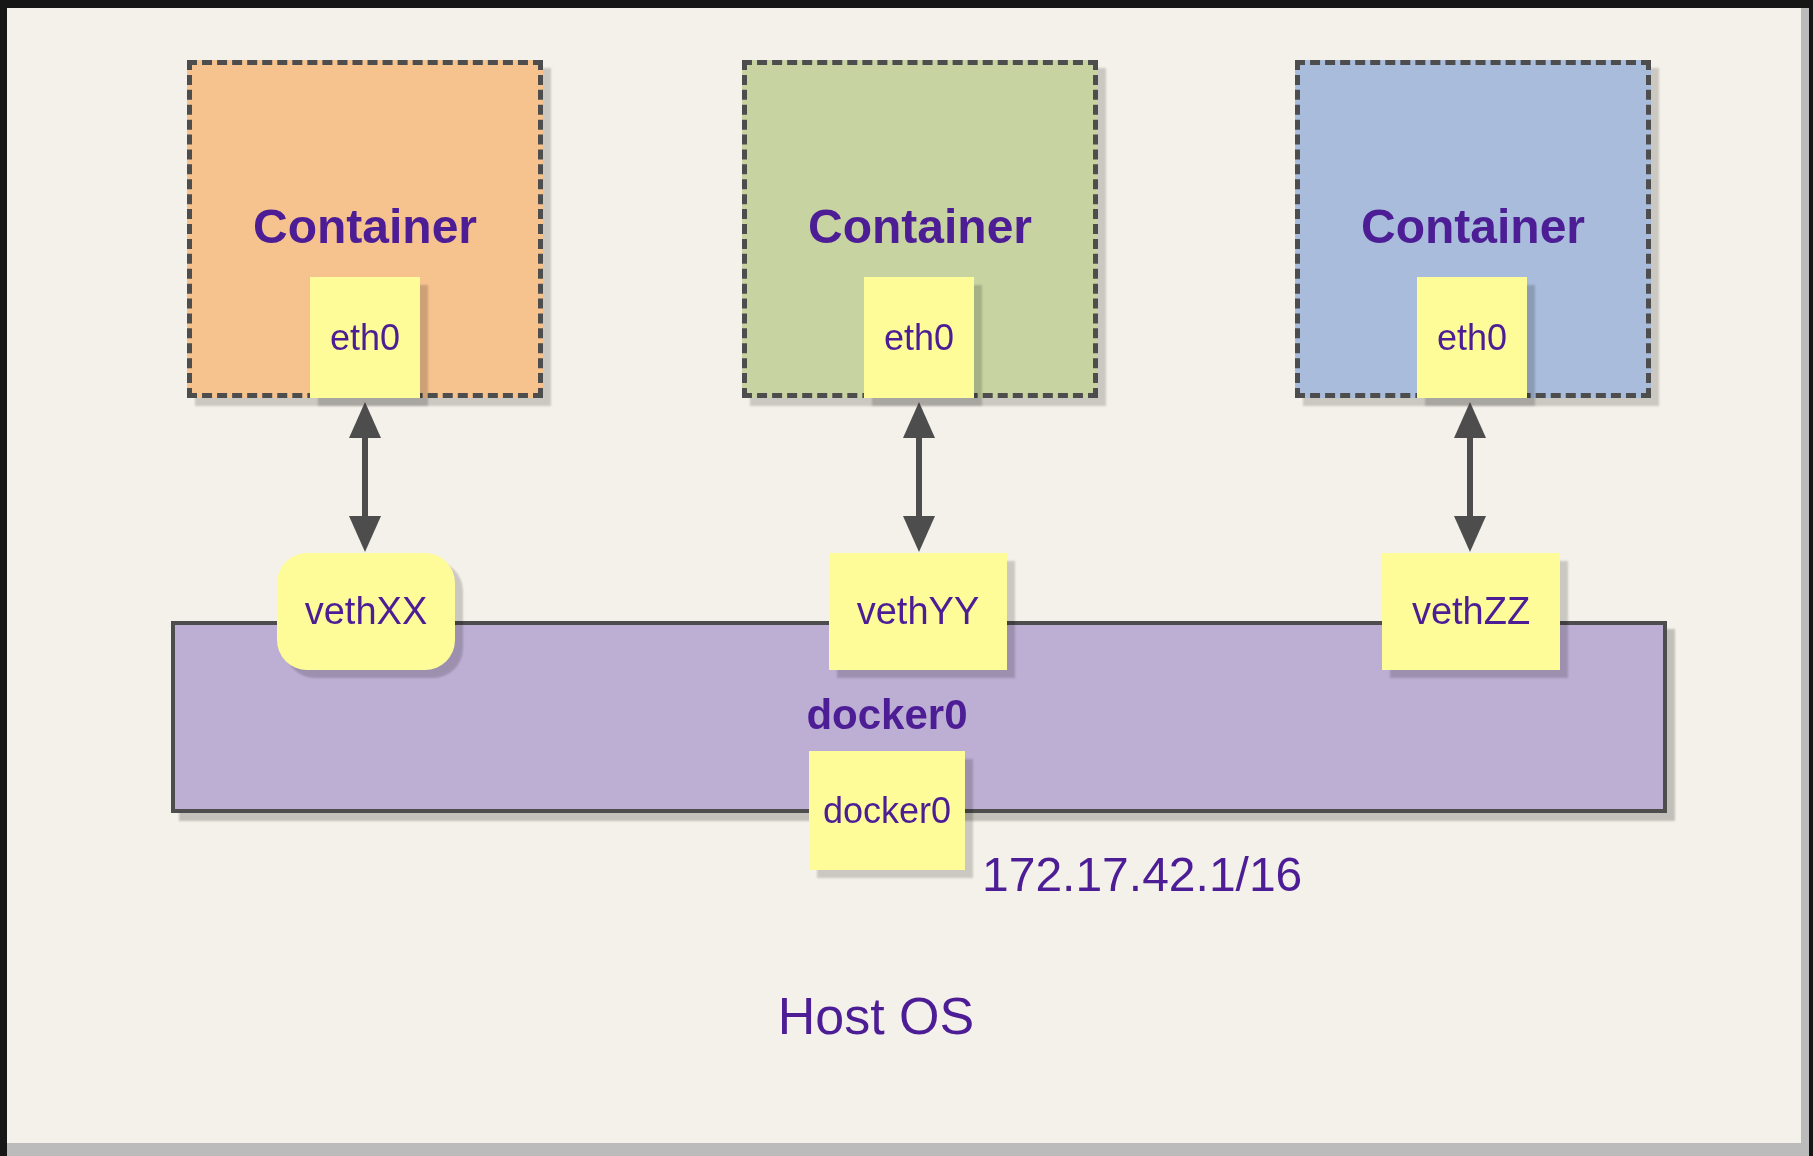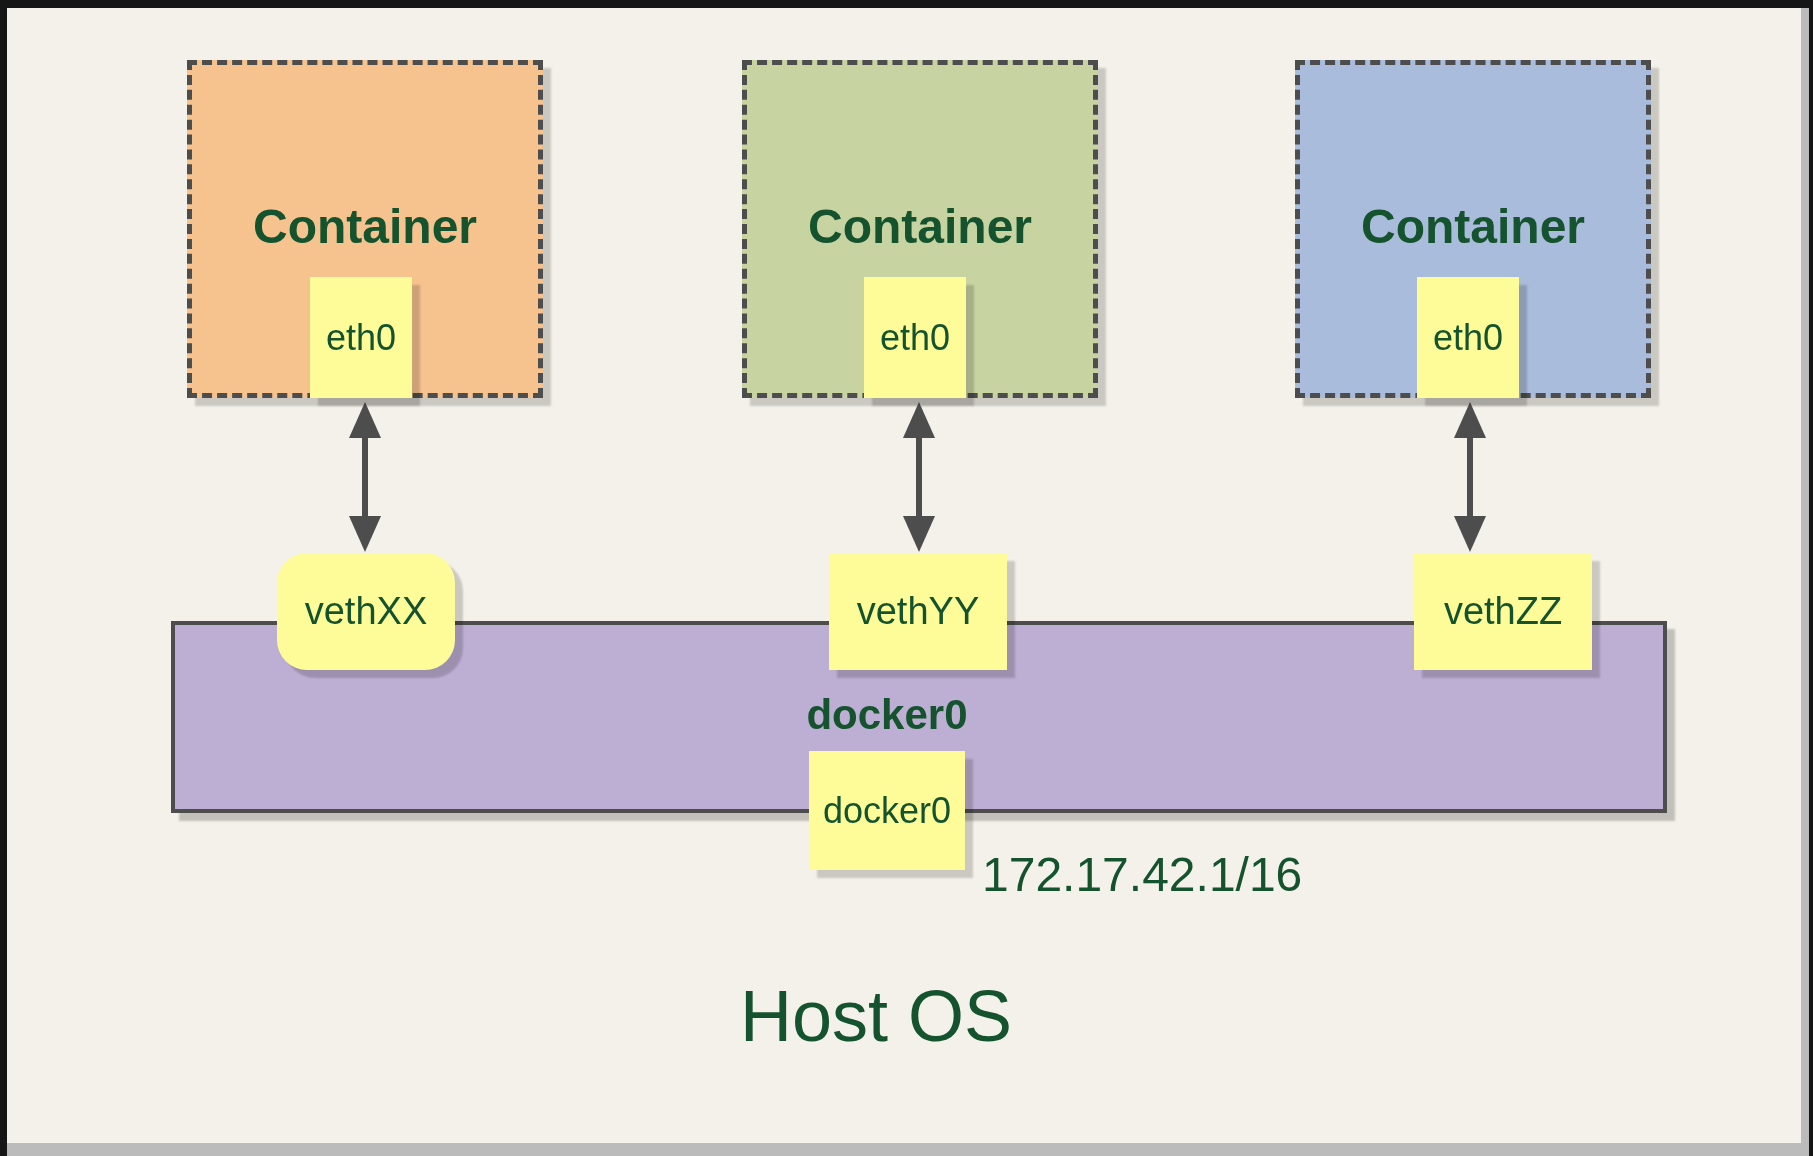--- a/index.html
+++ b/index.html
@@ -1,39 +1,39 @@
 <!DOCTYPE html>
 <html><head>
 <meta charset="utf-8">
 <style>
   html,body{margin:0;padding:0;background:#888;}
   .canvas{position:relative;width:1813px;height:1156px;overflow:hidden;
-          font-family:"Liberation Sans","DejaVu Sans",sans-serif;color:#14532d;}
+          font-family:"Liberation Sans","DejaVu Sans",sans-serif;color:#4c1d95;}
   
   .frame{position:absolute;inset:0;background:#bbbbbb;box-sizing:border-box;
          border-top:8px solid #161616;border-left:7px solid #161616;border-right:4px solid #161616;}
   .page{position:absolute;left:0;top:0;right:8px;bottom:13px;background:#f4f1ea;}
   .stage{position:absolute;inset:0;}
 
   
   .cbox{position:absolute;top:52px;width:346px;height:328px;border:5px dashed #4d4d4d;
         box-shadow:8px 8px 2px rgba(0,0,0,0.17);}
   .c1{left:180px;background:#f6c28e;}
   .c2{left:735px;background:#c7d4a2;}
   .c3{left:1288px;background:#a9bcdb;}
   .cbox .clabel{position:absolute;left:0;top:134px;width:100%;text-align:center;
         font-size:48px;font-weight:bold;line-height:56px;}
 
   
   .ybox{position:absolute;background:#fdfc99;box-shadow:8px 8px 2px rgba(0,0,0,0.17);
         display:flex;align-items:center;justify-content:center;z-index:5;}
-  .eth{width:102px;height:121px;top:269px;font-size:36px;}
+  .eth{width:110px;height:121px;top:269px;font-size:36px;}
   .eth.e1{left:303px;} .eth.e2{left:857px;} .eth.e3{left:1410px;}
   .veth{width:178px;height:117px;top:545px;font-size:38px;}
-  .veth.v1{left:270px;border-radius:30px;} .veth.v2{left:822px;} .veth.v3{left:1407px;}
+  .veth.v1{left:270px;border-radius:30px;} .veth.v2{left:822px;} .veth.v3{left:1375px;}
   .d0box{left:802px;top:743px;width:156px;height:119px;font-size:36px;}
 
   
   .arrow{position:absolute;top:394px;width:32px;height:150px;z-index:4;
          display:flex;flex-direction:column;align-items:center;}
   .arrow.a1{left:342px;} .arrow.a2{left:896px;} .arrow.a3{left:1447px;}
   .tri-up{width:0;height:0;border-left:16px solid transparent;border-right:16px solid transparent;
           border-bottom:36px solid #4d4d4d;}
   .tri-down{width:0;height:0;border-left:16px solid transparent;border-right:16px solid transparent;
           border-top:36px solid #4d4d4d;}
@@ -41,21 +41,21 @@
 
   
   .band{position:absolute;left:164px;top:613px;width:1488px;height:184px;background:#bdaed3;
         border:4px solid #4d4d4d;box-shadow:8px 8px 2px rgba(0,0,0,0.2);z-index:1;}
   .bandlabel{position:absolute;left:780px;top:682px;width:200px;text-align:center;
         font-size:42px;font-weight:bold;line-height:50px;z-index:3;}
 
   .ip{position:absolute;left:975px;top:845px;font-size:48px;line-height:44px;z-index:6;}
 
   .host{position:absolute;left:569px;top:964px;width:600px;text-align:center;
-        font-size:72px;line-height:88px;font-weight:normal;}
+        font-size:52px;line-height:88px;font-weight:normal;}
 </style>
 </head>
 <body>
 
 <div class="canvas">
   <div class="frame">
     <div class="page">
       <div class="stage">
 
         <div class="cbox c1" style="background: rgb(246, 194, 142);">

